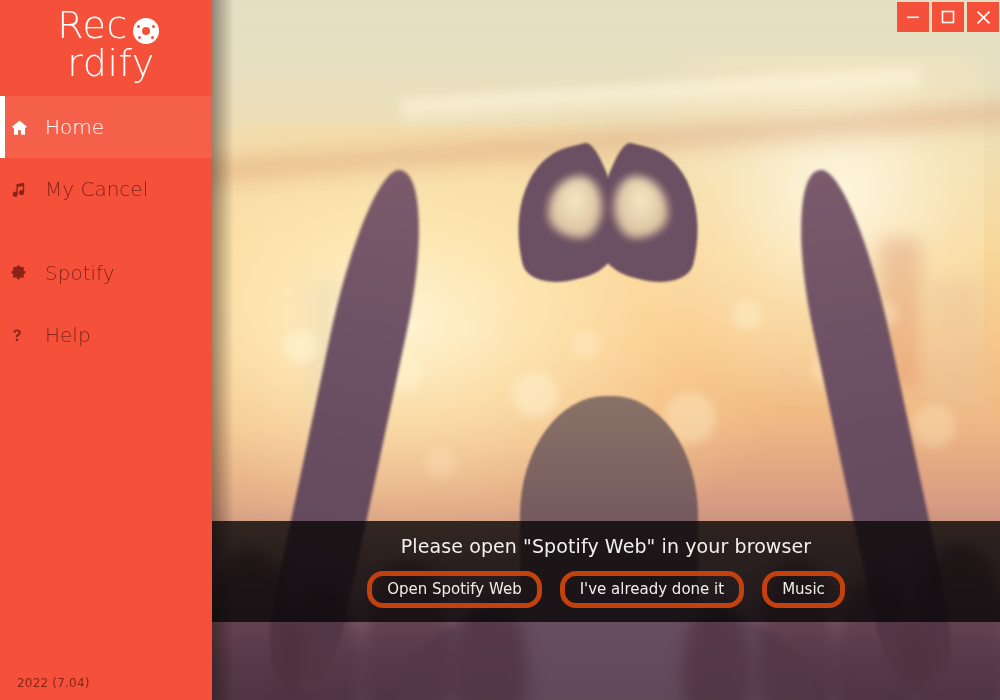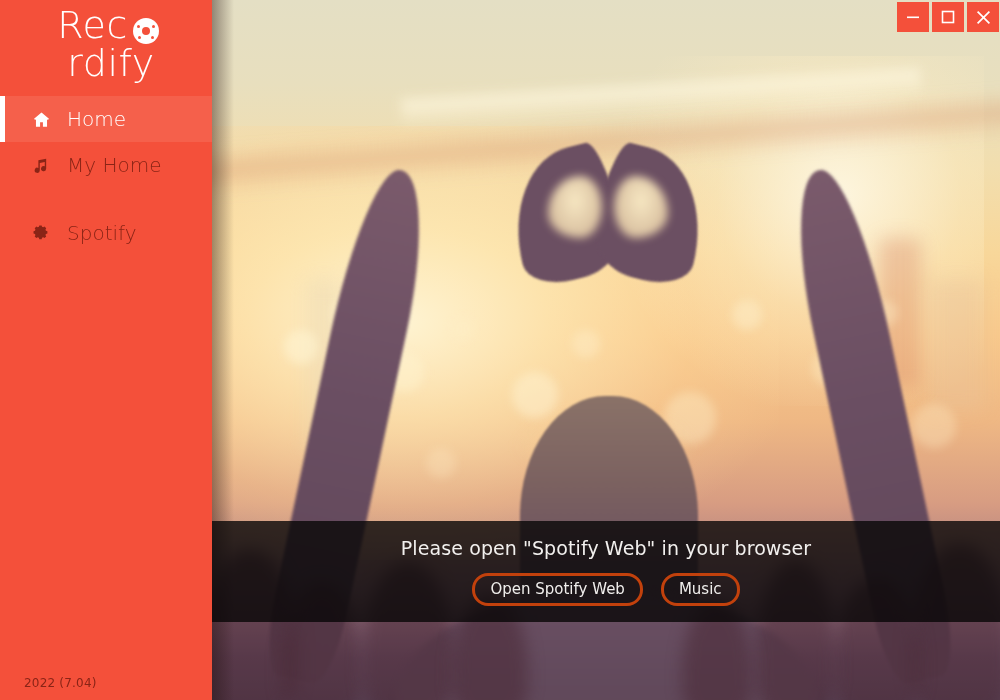--- a/index.html
+++ b/index.html
@@ -89,24 +89,24 @@
   .rec-dot.d1 { left: 4px;  top: 7px; }
   .rec-dot.d2 { right: 4px; top: 7px; }
   .rec-dot.d3 { left: 5px;  bottom: 5px; }
   .rec-dot.d4 { right: 5px; bottom: 5px; }
 
   
   #nav { margin-top: 0; }
 
   .nav-item {
     position: relative;
-    height: 46px;
+    height: 62px;
     display: flex;
     align-items: center;
-    padding-left: 32px;
+    padding-left: 10px;
     color: #8A2416;
     cursor: pointer;
     user-select: none;
   }
 
   .nav-item .nav-icon {
     width: 26px;
     display: flex;
     align-items: center;
     justify-content: flex-start;
@@ -134,21 +134,21 @@
     background: #ffffff;
   }
   .nav-item.active .nav-label { color: #ffffff; }
   .nav-item.active svg { fill: #ffffff; }
   .nav-item svg { fill: #8A2416; display: block; }
 
   .nav-gap { height: 22px; }
 
   #version {
     position: absolute;
-    left: 24px;
+    left: 17px;
     bottom: 10px;
     font-family: "DejaVu Sans", sans-serif;
     font-size: 12px;
     color: #8A2416;
     letter-spacing: 0.2px;
   }
 
   
   #content {
     position: relative;
@@ -421,21 +421,21 @@
     gap: 18px;
     align-items: center;
   }
 
   .dlg-btn {
     font-family: "DejaVu Sans", sans-serif;
     font-size: 15px;
     font-weight: 400;
     color: #F0EEEC;
     background: transparent;
-    border: 3px solid #c2410c;
+    border: 5px solid #c2410c;
     border-radius: 16px;
     padding: 4px 15px 5px 15px;
     line-height: 1.25;
     cursor: pointer;
     white-space: nowrap;
   }
 </style>
 </head>
 <body>
 
@@ -466,34 +466,42 @@
         </span>
         <span class="nav-label">Home</span>
       </div>
 
       <div class="nav-item">
         <span class="nav-icon">
           <svg width="17" height="18" viewBox="0 0 24 24" aria-hidden="true">
             <path d="M20 3 9 5.2v11.1a3.6 3.6 0 1 0 2 3.2V9.1l7-1.4v6.2a3.6 3.6 0 1 0 2 3.2V3z"></path>
           </svg>
         </span>
-        <span class="nav-label">My Home</span>
+        <span class="nav-label">My Cancel</span>
       </div>
 
       <div class="nav-gap"></div>
 
       <div class="nav-item">
         <span class="nav-icon">
           <svg width="18" height="18" viewBox="0 0 24 24" aria-hidden="true">
             <path d="M12 8.4A3.6 3.6 0 1 0 12 15.6 3.6 3.6 0 0 0 12 8.4zm9-.1-2.1-.5a7.3 7.3 0 0 0-.7-1.7l1.1-1.9-2.5-2.5-1.9 1.1a7.3 7.3 0 0 0-1.7-.7L12.7 0h-3.5l-.5 2.1a7.3 7.3 0 0 0-1.7.7L5.1 1.7 2.6 4.2l1.1 1.9a7.3 7.3 0 0 0-.7 1.7L.9 8.3v3.5l2.1.5c.16.6.4 1.17.7 1.7l-1.1 1.9 2.5 2.5 1.9-1.1c.53.3 1.1.54 1.7.7l.5 2.1h3.5l.5-2.1c.6-.16 1.17-.4 1.7-.7l1.9 1.1 2.5-2.5-1.1-1.9c.3-.53.54-1.1.7-1.7l2.1-.5z" transform="translate(1.2 1.9) scale(0.92)"></path>
           </svg>
         </span>
         <span class="nav-label">Spotify</span>
       </div>
 
+      <div class="nav-item">
+        <span class="nav-icon">
+          <svg width="14" height="19" viewBox="0 0 24 24" aria-hidden="true">
+            <path d="M12.2 1.6c-3.7 0-6.2 2-6.7 5.3l3.6.5c.3-1.6 1.3-2.5 2.9-2.5 1.5 0 2.6.9 2.6 2.2 0 1-.5 1.7-2 2.8-1.9 1.4-2.7 2.6-2.6 4.8h3.6c0-1.3.4-1.9 1.8-2.9 2.2-1.6 3.1-2.9 3.1-5 0-3.1-2.5-5.2-6.3-5.2zM10 17.7h3.9v3.9H10z"></path>
+          </svg>
+        </span>
+        <span class="nav-label">Help</span>
+      </div>
 
     </nav>
 
     <div id="version">2022 (7.04)</div>
   </aside>
 
   <main id="content">
 
     <div id="photo">
       <div class="ph-sky"></div>
@@ -539,20 +547,21 @@
       <div class="crowd" style="right:164px; width:80px; height:160px;"></div>
       <div class="crowd" style="right:248px; width:70px; height:120px;"></div>
     </div>
 
     <div id="content-shadow"></div>
 
     <div id="dialog-bar">
       <div id="dialog-message">Please open "Spotify Web" in your browser</div>
       <div id="dialog-buttons">
         <button class="dlg-btn">Open Spotify Web</button>
+        <button class="dlg-btn">I've already done it</button>
         <button class="dlg-btn">Music</button>
       </div>
     </div>
 
   </main>
 
   <div id="win-controls">
     <button class="win-btn">
       <span>
         <svg width="14" height="14" viewBox="0 0 14 14" aria-hidden="true">

